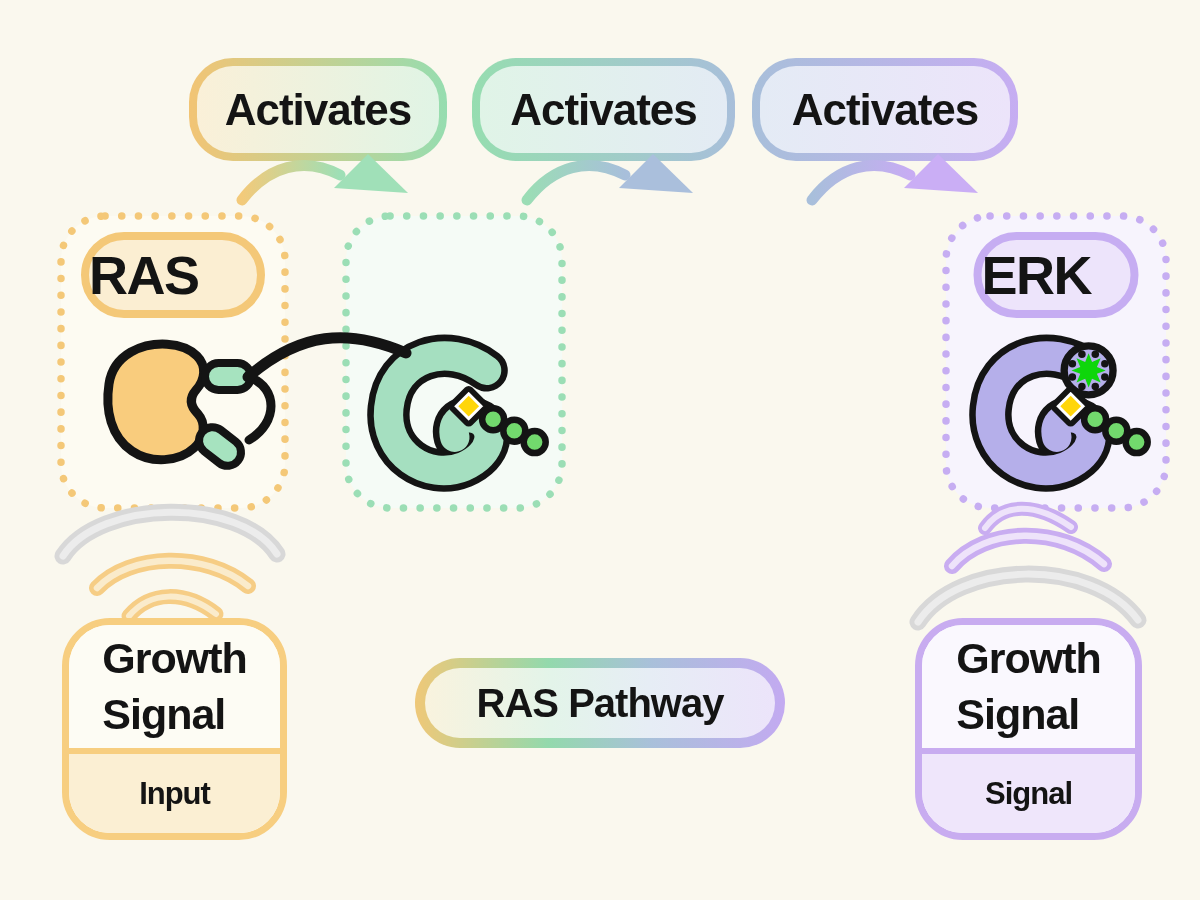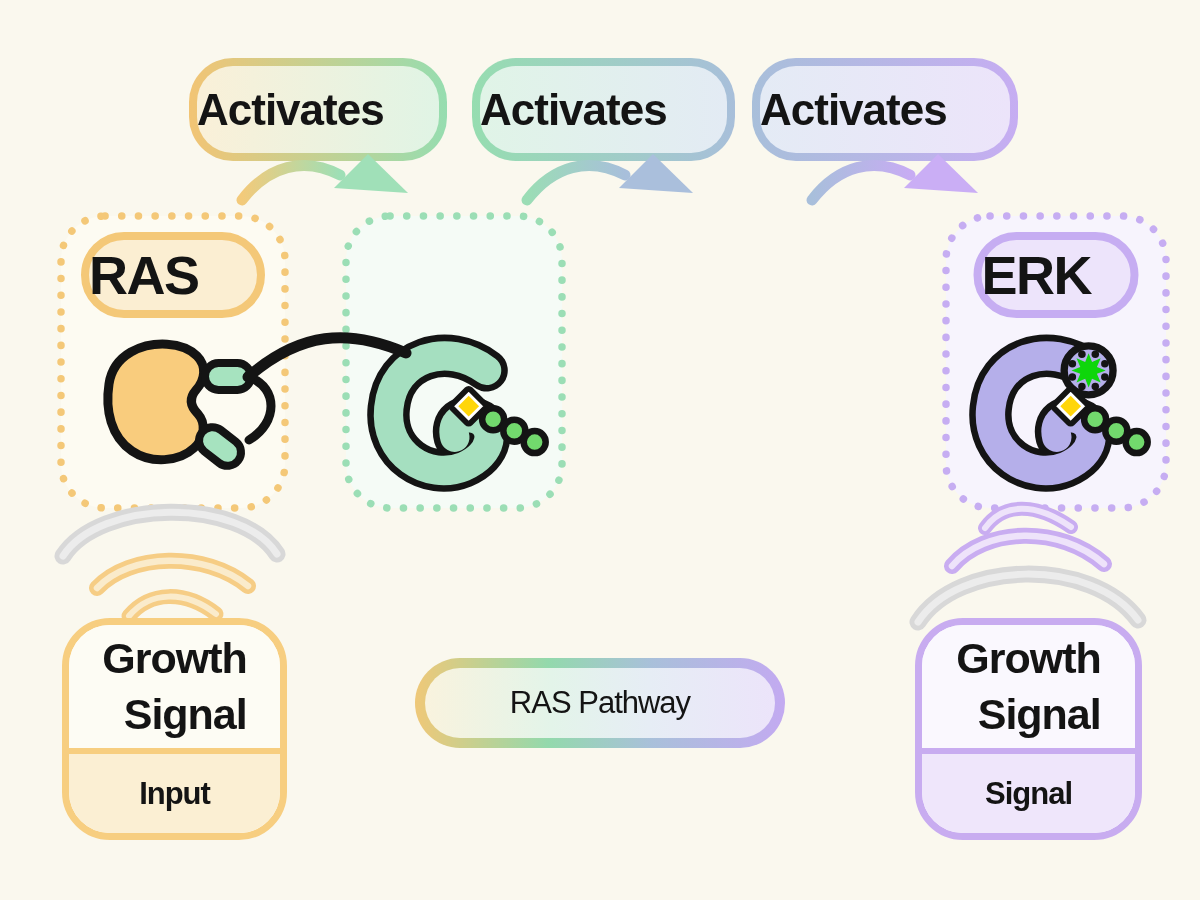--- a/index.html
+++ b/index.html
@@ -10,21 +10,21 @@
     color:#141414;
   }
   svg{overflow:visible;}
   
   .act-pill{
     position:absolute;top:58px;height:103px;box-sizing:border-box;
     border:8px solid transparent;border-radius:44px;
     background:
       linear-gradient(90deg,var(--fill_from),var(--fill_to)) padding-box,
       linear-gradient(90deg,var(--from),var(--to)) border-box;
-    display:flex;align-items:center;justify-content:flex-start;
+    display:flex;align-items:center;justify-content:center;
   }
   .act-pill span{font-size:44px;font-weight:700;letter-spacing:-1px;}
   
   .arrow{position:absolute;top:148px;width:200px;height:70px;}
   
   .node{position:absolute;top:212px;height:300px;}
   .node .dots{position:absolute;left:0;top:0;}
   .node-pill{
     position:absolute;left:50%;top:20px;transform:translateX(-50%);
     height:86px;box-sizing:border-box;border-radius:43px;
@@ -36,37 +36,37 @@
   .overlay{position:absolute;left:0;top:0;pointer-events:none;}
   .arcs{position:absolute;pointer-events:none;}
   
   .io{
     position:absolute;top:618px;height:222px;box-sizing:border-box;
     border:7px solid var(--accent);border-radius:48px;overflow:hidden;
     background:var(--top_fill);
     display:flex;flex-direction:column;
   }
   .io-top{flex:1;background:var(--top_fill);display:flex;align-items:center;justify-content:center;}
-  .io-lines{display:flex;flex-direction:column;align-items:flex-end;line-height:1.28;}
+  .io-lines{display:flex;flex-direction:column;align-items:flex-start;line-height:1.28;}
   .io-lines span{font-size:43px;font-weight:700;letter-spacing:-1px;}
   .io-bottom{
     height:79px;border-top:6px solid var(--accent);background:var(--bottom_fill);
     display:flex;align-items:center;justify-content:center;
   }
   .io-bottom span{font-size:31px;font-weight:700;letter-spacing:-1px;}
   
   .footer-pill{
     position:absolute;left:415px;top:658px;width:370px;height:90px;box-sizing:border-box;
     border:10px solid transparent;border-radius:45px;
     background:
       linear-gradient(90deg,var(--f0),var(--f1) 36%,var(--f2) 64%,var(--f3)) padding-box,
       linear-gradient(90deg,var(--b0),var(--b1) 36%,var(--b2) 64%,var(--b3)) border-box;
     display:flex;align-items:center;justify-content:center;
   }
-  .footer-pill span{font-size:31px;font-weight:400;letter-spacing:-1px;text-align:center;}
+  .footer-pill span{font-size:40px;font-weight:700;letter-spacing:-1px;text-align:center;}
 </style>
 </head>
 <body>
 
 <div id="canvas" style="--outline: #141414; --bead: #72D96D; --star: #0ED60B; --diamond: #FFD60A; --pillgreen: #A6E3BF;">
 
   <svg width="0" height="0" style="position:absolute" aria-hidden="true">
     <defs>
       <g id="sym-band">
         <path d="M160,52 C112,16 46,36 40,98 C34,154 88,188 132,170 C168,155 172,121 148,112 C130,105 116,116 121,134" style="fill:none;stroke:var(--outline);stroke-width:52;stroke-linecap:round"></path>

